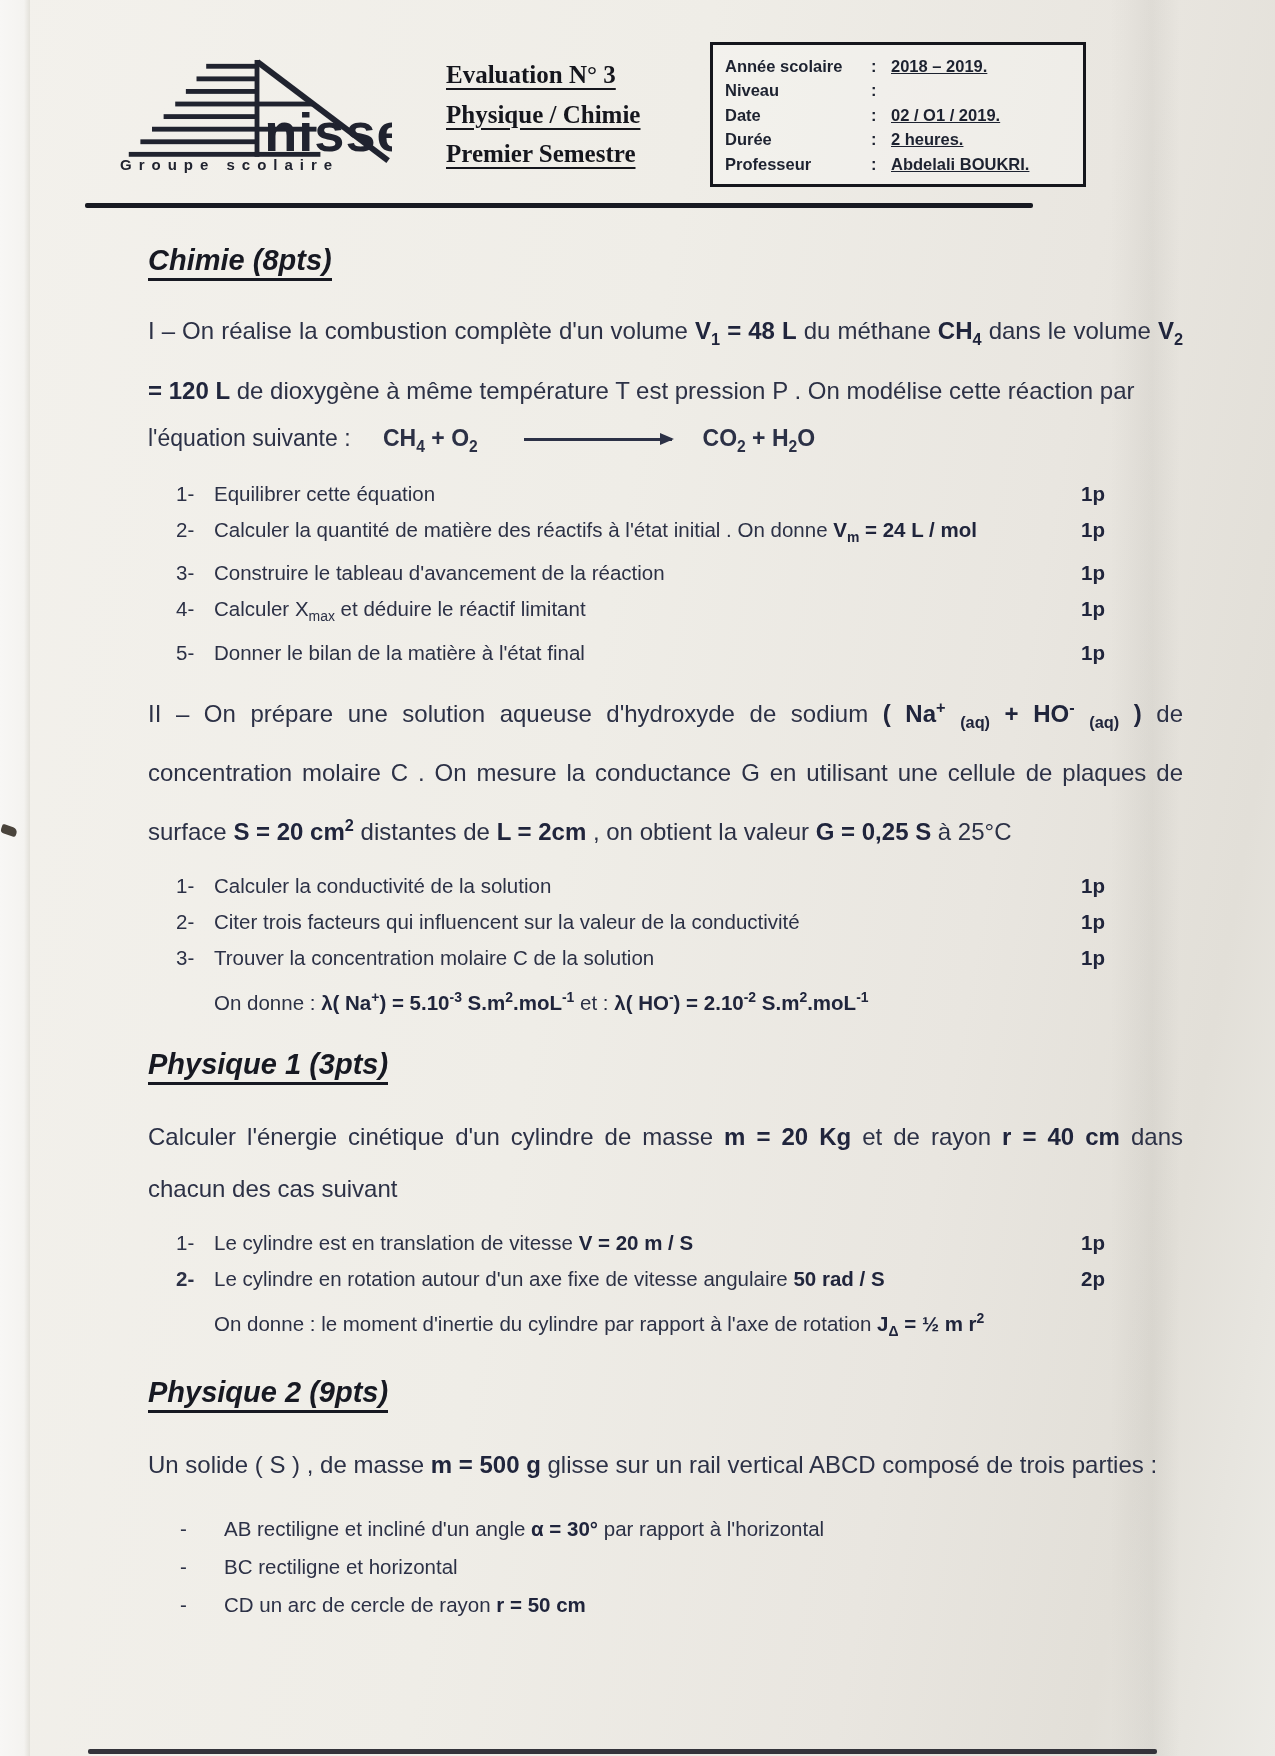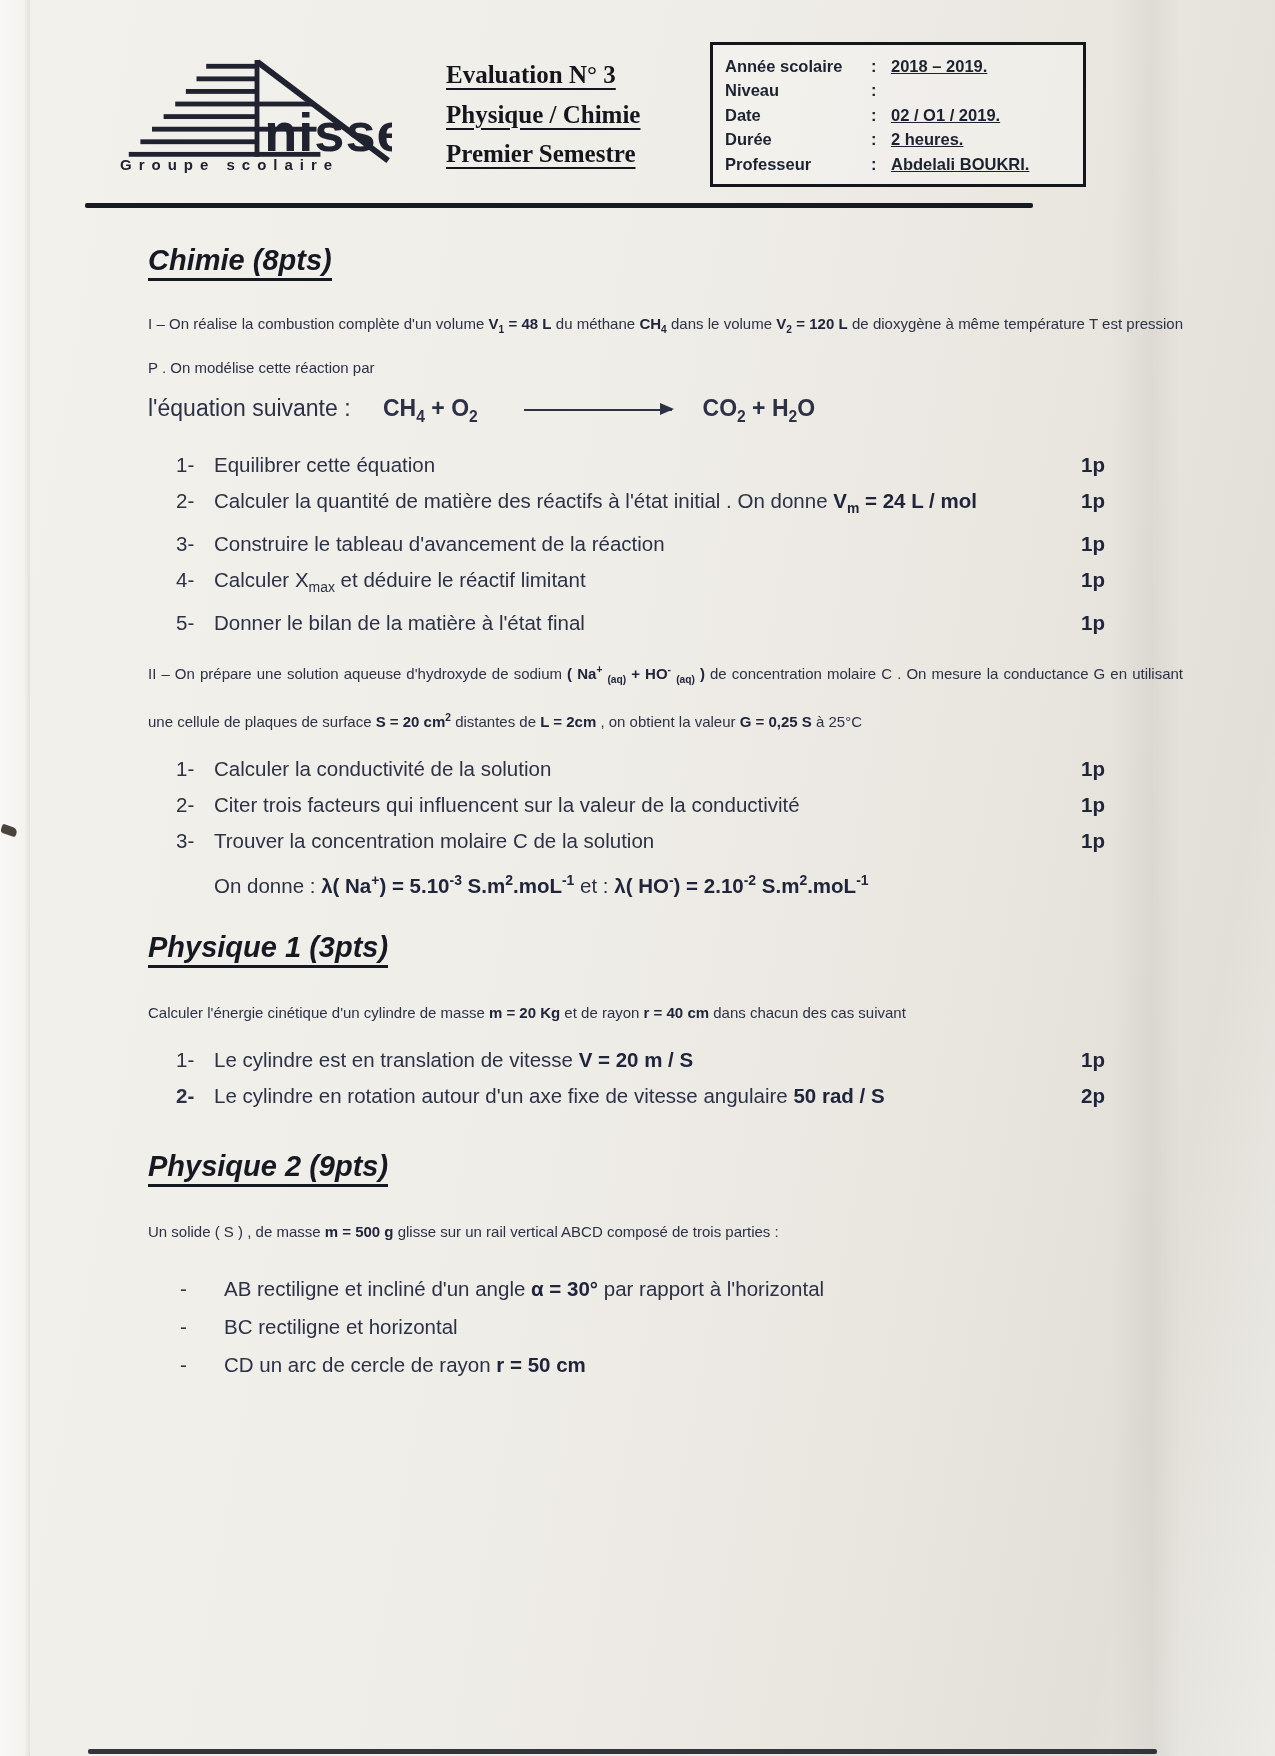--- a/index.html
+++ b/index.html
@@ -31,21 +31,21 @@
   .info-label{flex:none;width:146px;font-weight:600;}
   .info-sep{flex:none;width:20px;font-weight:700;}
   .info-value{flex:1;font-weight:700;text-decoration:underline;}
   .rule{position:absolute;top:203px;left:85px;width:948px;height:5px;background:#181a22;border-radius:2px;}
 
   
   main{position:absolute;top:238px;left:16px;right:0;padding:0 92px 0 86px;margin-left:46px;}
   h2{display:inline-block;font-size:29px;font-style:italic;font-weight:bold;color:#171922;
      margin:0 0 0 0;border-bottom:3px solid #171922;padding-bottom:1px;}
   .sec-chimie h2{margin-top:6px;}
-  .para{font-size:15px;line-height:38px;text-align:justify;margin:0;color:#2c3146;}
+  .para{font-size:24px;line-height:52px;text-align:justify;margin:0;color:#2c3146;}
   .para b,.qtext b,.eq b,.donne b,.info-value b{color:#20253c;}
   .mt-para1{margin-top:24px;}
   .eq-line{font-size:23px;line-height:40px;margin-top:1px;white-space:nowrap;}
   .eq{font-weight:bold;margin-left:26px;}
   .eq-right{margin-left:0;}
   .arrow{display:inline-block;vertical-align:middle;width:148px;height:2.6px;background:#2c3146;
     position:relative;margin:0 24px 0 40px;}
   .arrow::after{content:"";position:absolute;right:-2px;top:-5.4px;width:0;height:0;
     border-left:14px solid #2c3146;border-top:6.8px solid transparent;border-bottom:6.8px solid transparent;}
 
@@ -203,20 +203,21 @@
           <span class="qnum">1-</span>
           <span class="qtext">Le cylindre est en translation de vitesse <b>V = 20 m / S</b></span>
           <span class="qpts">1p</span>
         </div>
         <div class="qrow">
           <span class="qnum"><b>2-</b></span>
           <span class="qtext">Le cylindre en rotation autour d'un axe fixe de vitesse angulaire <b>50 rad / S</b></span>
           <span class="qpts">2p</span>
         </div>
       </div>
+      <div class="donne">On donne : le moment d'inertie du cylindre par rapport à l'axe de rotation <b>J<sub>Δ</sub> = ½ m r<sup>2</sup></b></div>
     </section>
 
     <section class="sec-phys2">
       <h2>Physique 2 (9pts)</h2>
 
       <p class="para mt-parap">Un solide ( S ) , de masse <b>m = 500 g</b> glisse sur un rail vertical ABCD composé de trois parties :</p>
 
       <div class="dlist">
         <div class="drow">
           <span class="dash">-</span>

